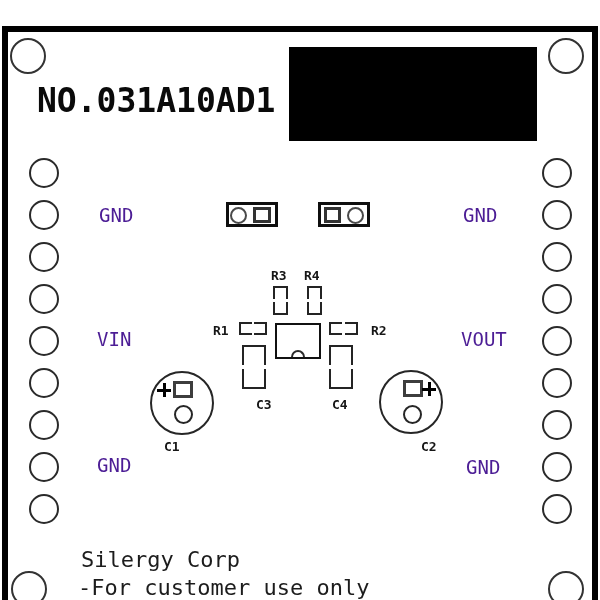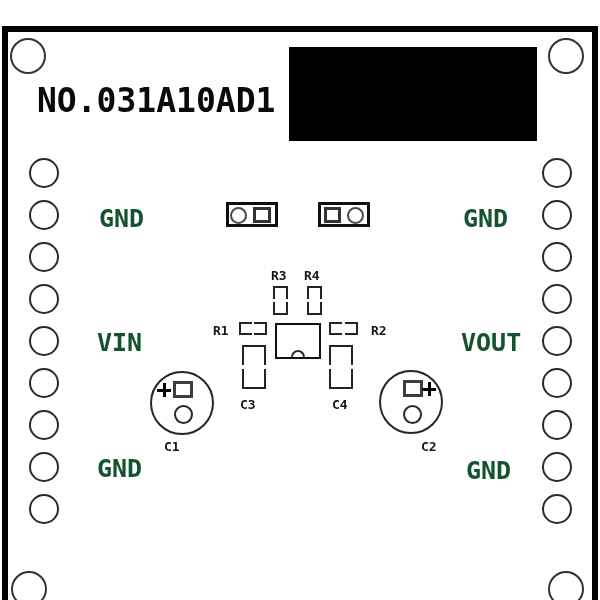--- a/index.html
+++ b/index.html
@@ -13,21 +13,21 @@
 
   
   .board-outline { left:2px; top:2px; width:596px; height:596px; border:6px solid #000; }
 
   
   .corner-hole { width:36px; height:36px; border:2.5px solid #333; border-radius:50%; background:#fff; }
   .hole-pad   { width:30px; height:30px; border:2.5px solid #2a2a2a; border-radius:50%; background:#fff; }
 
   
   .title   { font-weight:bold; font-size:33px; line-height:1; color:#0a0a0a; white-space:pre; }
-  .term    { font-weight:bold; font-size:25px; line-height:1; color:#14532d; white-space:pre; }
+  .term    { font-weight:normal; font-size:19px; line-height:1; color:#4c1d95; white-space:pre; }
   .refdes  { font-weight:bold; font-size:13px; line-height:1; color:#161616; white-space:pre; }
   .footer  { font-weight:normal; font-size:22px; line-height:1; color:#1c1c1c; white-space:pre; }
 
   
   .block { background:#000; }
 
   
   .jrect { border:3px solid #0f0f0f; background:#fff; }
   .jcirc { width:17px; height:17px; border:2.5px solid #4a4a4a; border-radius:50%; }
   .jsq   { border:3px solid #333; }
@@ -116,31 +116,33 @@
   <div class="abs rhpad open-left" style="left:254px;top:298px;"></div>
   <div class="abs rhpad open-right" style="left:329px;top:298px;"></div>
   <div class="abs rhpad open-left" style="left:345px;top:298px;"></div>
   <div class="abs refdes" style="left:371px;top:300px;">R2</div>
 
   <div class="abs ic" style="left:275px;top:299px;width:46px;height:36px;"></div>
   <div class="abs ic-notch" style="left:291px;top:325.5px;"></div>
 
   <div class="abs cpad open-bottom" style="left:242px;top:321px;"></div>
   <div class="abs cpad open-top" style="left:242px;top:345px;"></div>
-  <div class="abs refdes" style="left:240px;top:374px;">C3</div>
+  <div class="abs refdes" style="left:256px;top:374px;">C3</div>
   <div class="abs cpad open-bottom" style="left:329px;top:321px;"></div>
   <div class="abs cpad open-top" style="left:329px;top:345px;"></div>
   <div class="abs refdes" style="left:332px;top:374px;">C4</div>
 
   <div class="abs cap-outline" style="left:150px;top:347px;"></div>
   <div class="abs plus" style="left:157px;top:359px;"></div>
   <div class="abs cap-square" style="left:173px;top:357px;"></div>
   <div class="abs cap-circle" style="left:174px;top:381px;"></div>
   <div class="abs refdes" style="left:164px;top:416px;">C1</div>
 
   <div class="abs cap-outline" style="left:379px;top:346px;"></div>
   <div class="abs cap-square" style="left:403px;top:356px;"></div>
   <div class="abs plus" style="left:422px;top:358px;"></div>
   <div class="abs cap-circle" style="left:403px;top:381px;"></div>
   <div class="abs refdes" style="left:421px;top:416px;">C2</div>
 
+  <div class="abs footer" style="left:81px;top:525px;">Silergy Corp</div>
+  <div class="abs footer" style="left:78px;top:553px;">-For customer use only</div>
 
 </div>
 
 </body></html>

